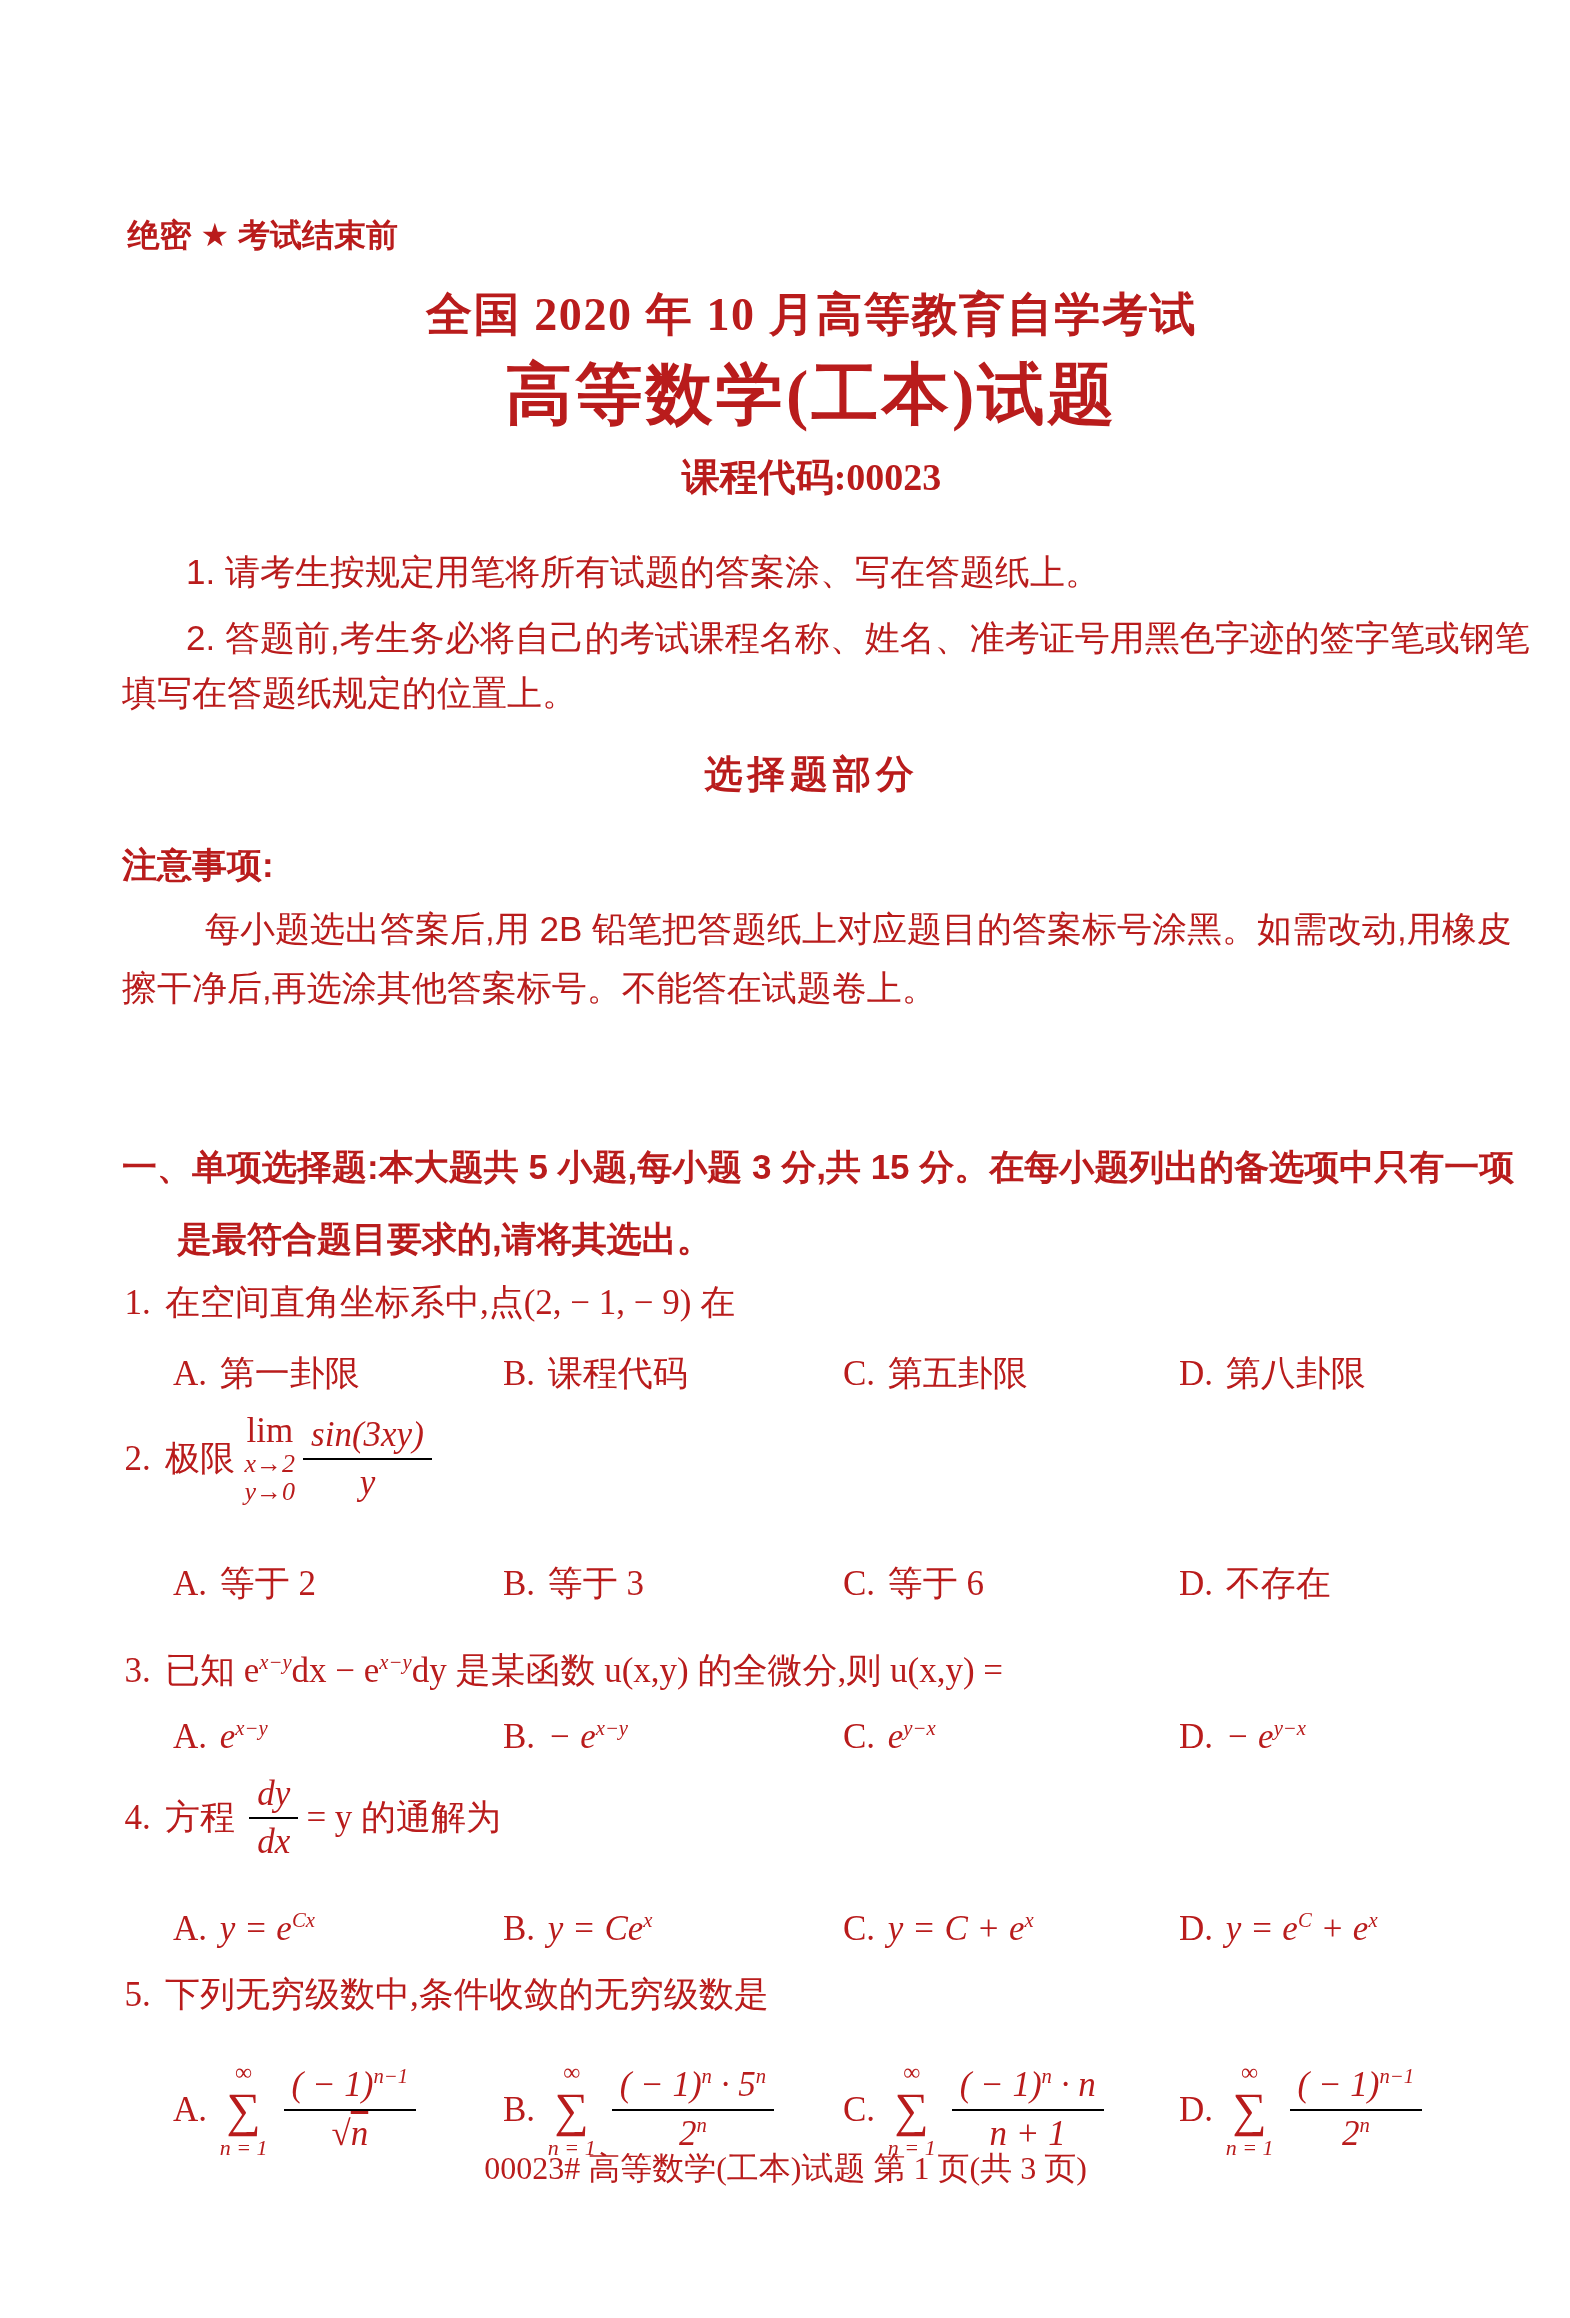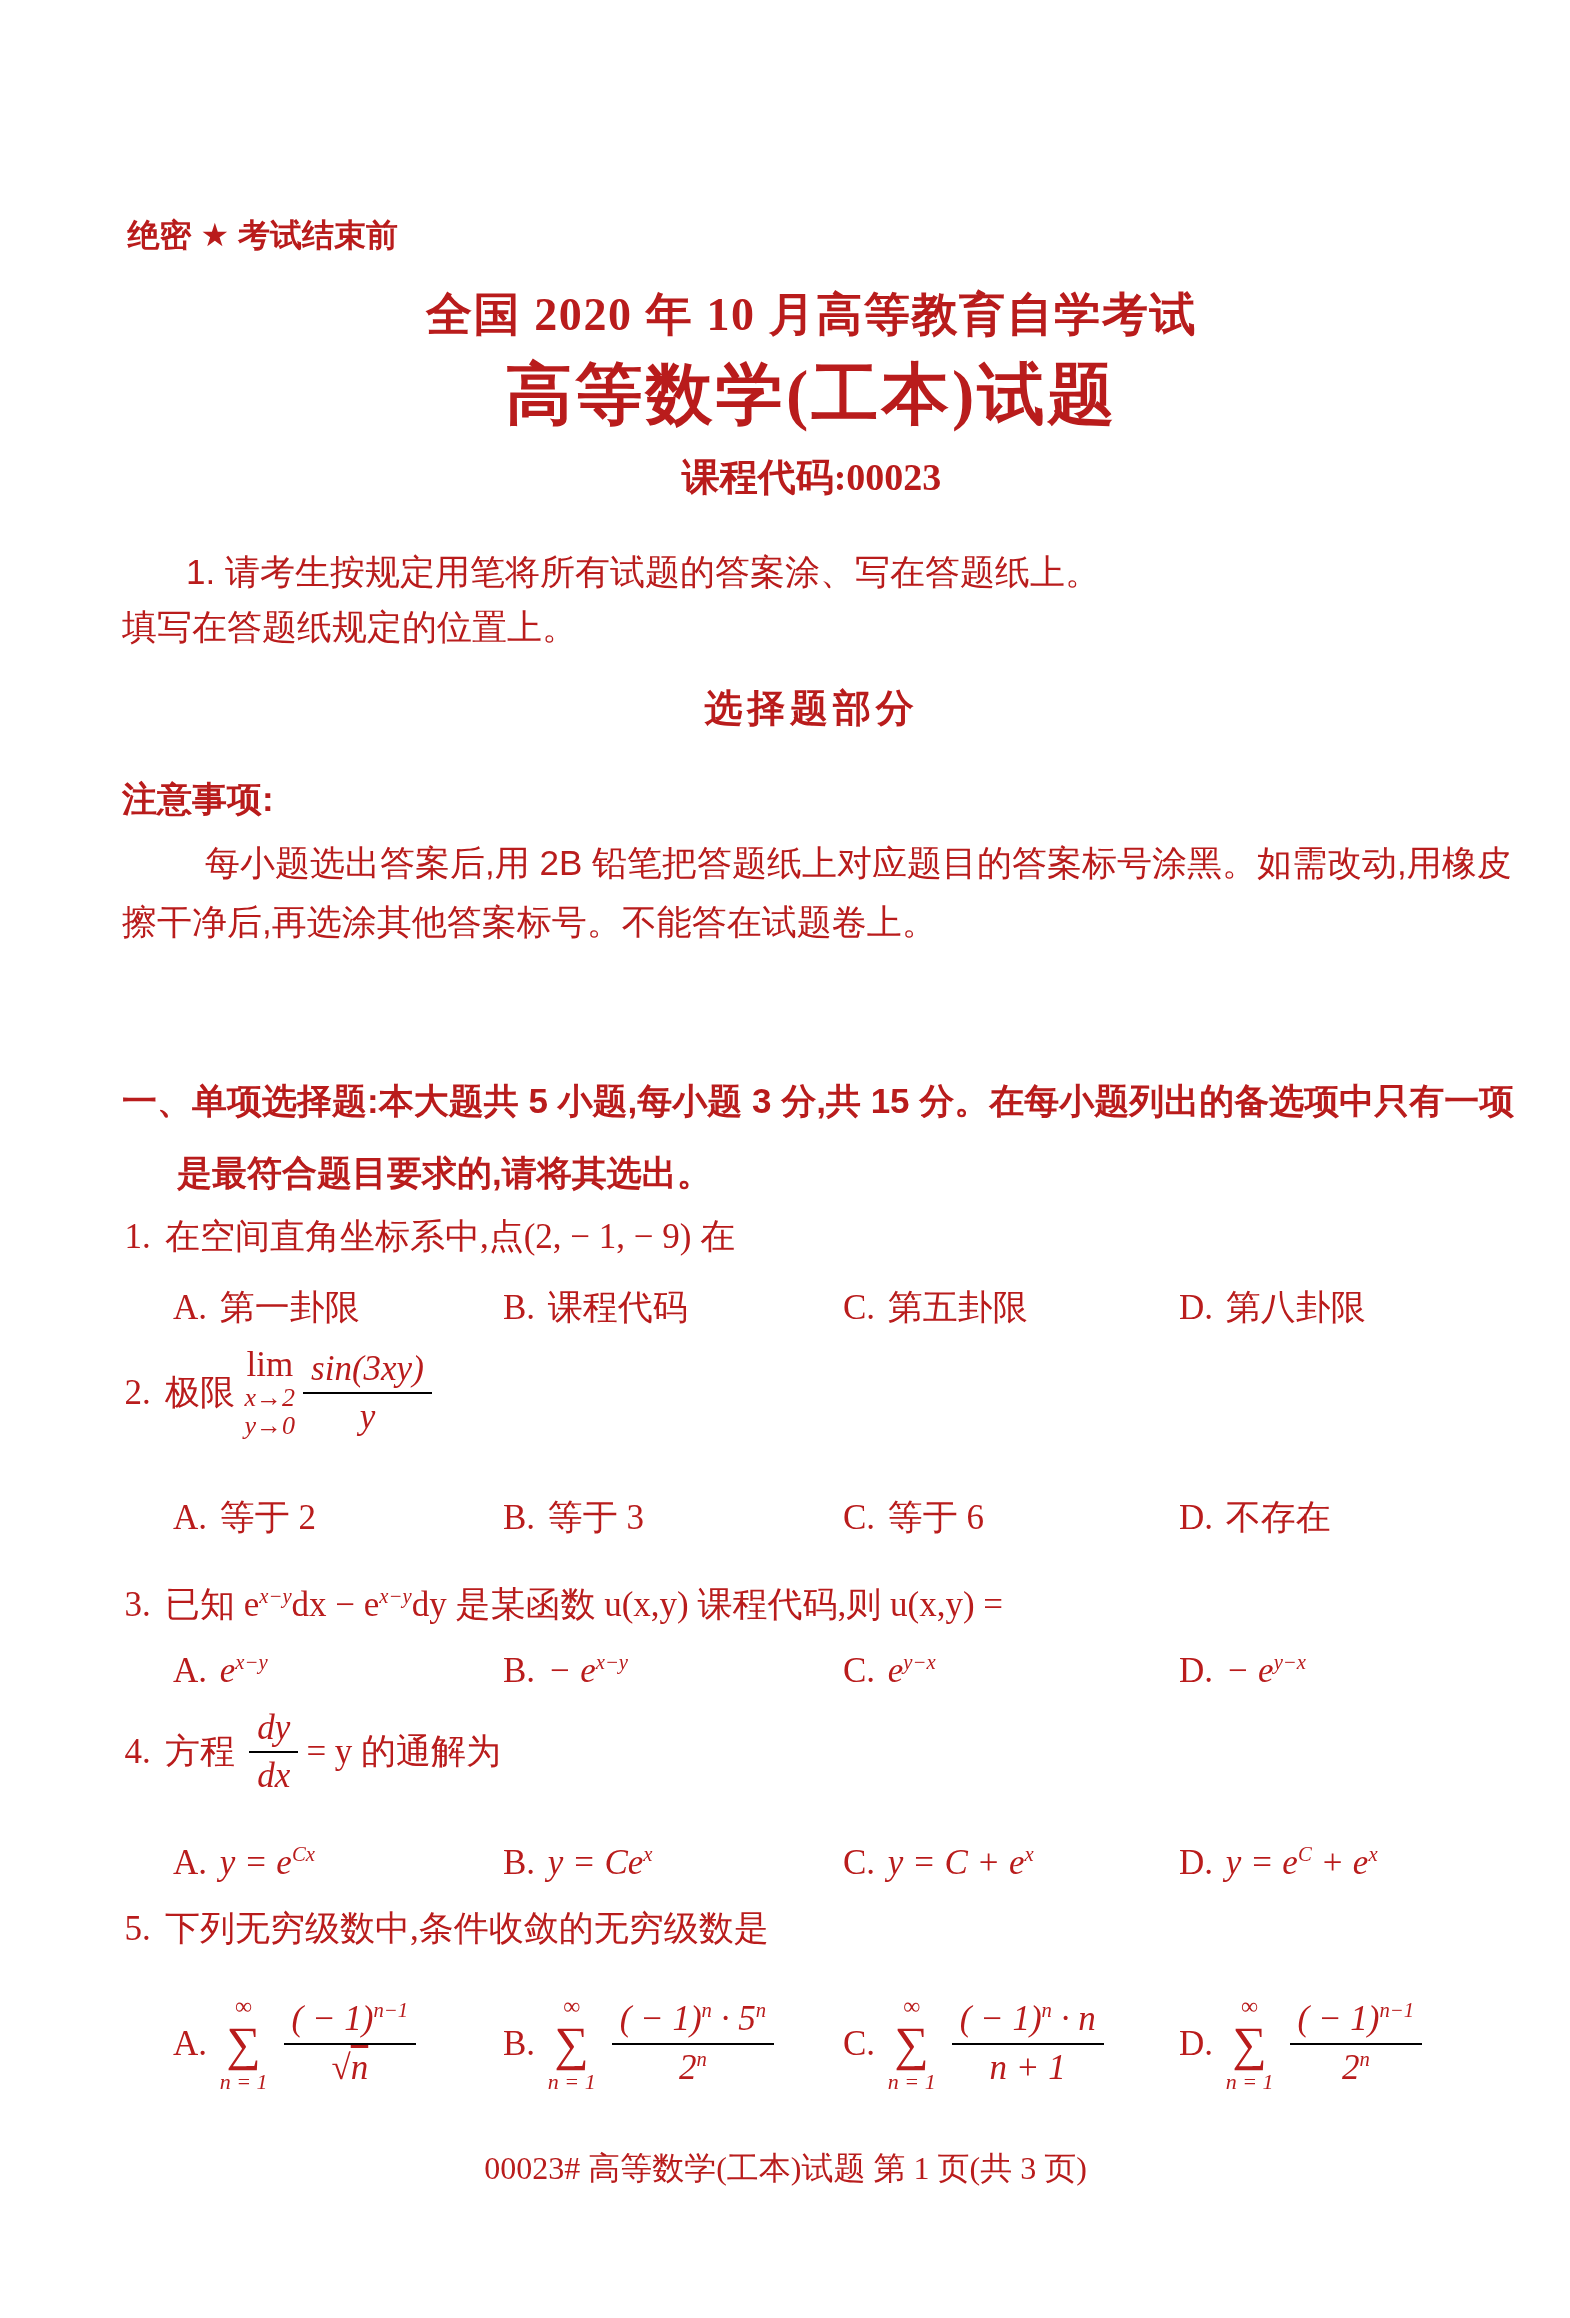--- a/index.html
+++ b/index.html
@@ -80,20 +80,21 @@
 
 <div class="page">
 
   <div class="secrecy sans b nowrap">绝密 ★ 考试结束前</div>
 
   <h1 class="exam-title center nowrap">全国 2020 年 10 月高等教育自学考试</h1>
   <div class="subject-title center nowrap">高等数学(工本)试题</div>
   <div class="course-code center nowrap">课程代码:00023</div>
 
   <p class="inst-1 sans nowrap">1.  请考生按规定用笔将所有试题的答案涂、写在答题纸上。</p>
+  <p class="inst-2 sans nowrap">2.  答题前,考生务必将自己的考试课程名称、姓名、准考证号用黑色字迹的签字笔或钢笔</p>
   <p class="inst-cont sans nowrap">填写在答题纸规定的位置上。</p>
 
   <div class="section-title sans center nowrap">选择题部分</div>
 
   <p class="notes-title sans nowrap">注意事项:</p>
   <p class="notes-l1 sans nowrap">每小题选出答案后,用 2B 铅笔把答题纸上对应题目的答案标号涂黑。如需改动,用橡皮</p>
   <p class="notes-l2 sans nowrap">擦干净后,再选涂其他答案标号。不能答在试题卷上。</p>
 
   <p class="part-h1 sans nowrap">一、单项选择题:本大题共 5 小题,每小题 3 分,共 15 分。在每小题列出的备选项中只有一项</p>
   <p class="part-h2 sans nowrap">是最符合题目要求的,请将其选出。</p>
@@ -122,21 +123,21 @@
     </span>
   </div>
   <div class="optrow optrow-q2">
     <span class="opt c1"><span class="olabel">A.</span><span>等于 2</span></span>
     <span class="opt c2"><span class="olabel">B.</span><span>等于 3</span></span>
     <span class="opt c3"><span class="olabel">C.</span><span>等于 6</span></span>
     <span class="opt c4"><span class="olabel">D.</span><span>不存在</span></span>
   </div>
 
   <div class="qrow q3row">
-    <span class="qnum">3.</span><span><span>已知 e</span><sup class="msup">x−y</sup><span>dx − e</span><sup class="msup">x−y</sup><span>dy 是某函数 u(x,y) 课程代码,则 u(x,y) =</span></span>
+    <span class="qnum">3.</span><span><span>已知 e</span><sup class="msup">x−y</sup><span>dx − e</span><sup class="msup">x−y</sup><span>dy 是某函数 u(x,y) 的全微分,则 u(x,y) =</span></span>
   </div>
   <div class="optrow optrow-q3">
     <span class="opt c1"><span class="olabel">A.</span><span class="math">e</span><sup class="msup">x−y</sup></span>
     <span class="opt c2"><span class="olabel">B.</span><span class="math">− e</span><sup class="msup">x−y</sup></span>
     <span class="opt c3"><span class="olabel">C.</span><span class="math">e</span><sup class="msup">y−x</sup></span>
     <span class="opt c4"><span class="olabel">D.</span><span class="math">− e</span><sup class="msup">y−x</sup></span>
   </div>
 
   <div class="formula-row q4row">
     <span class="qnum">4.</span>

